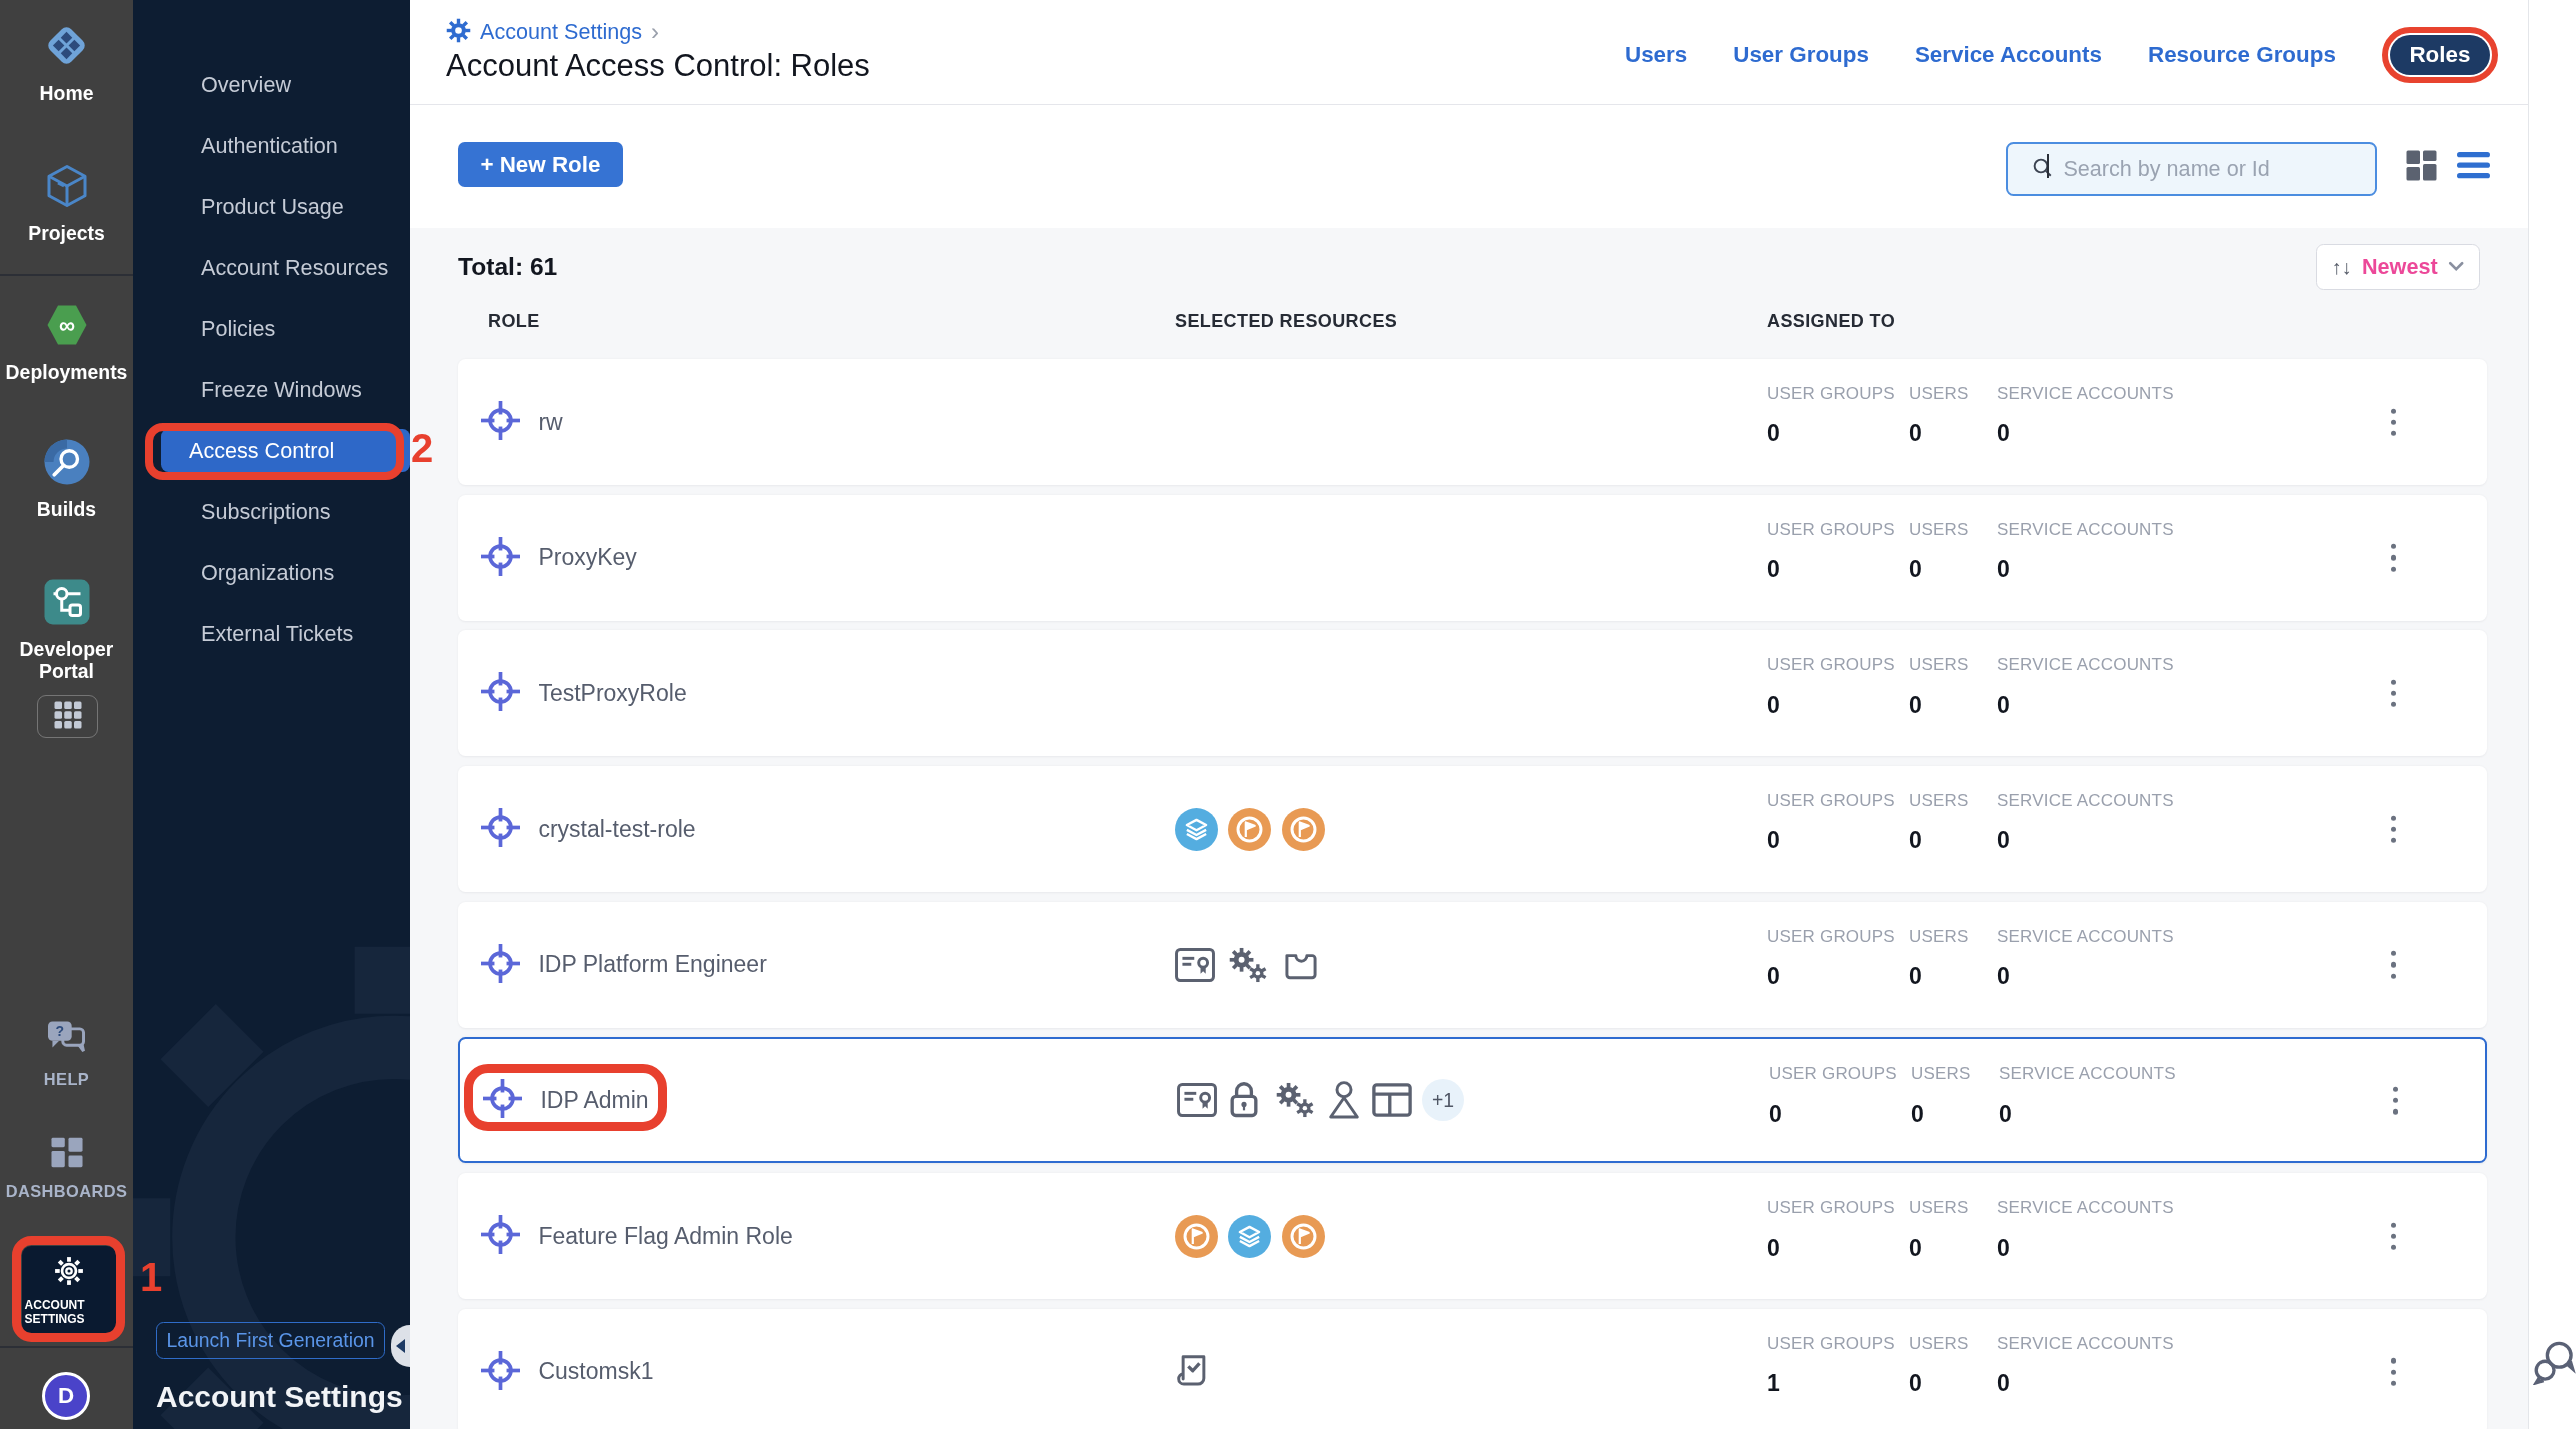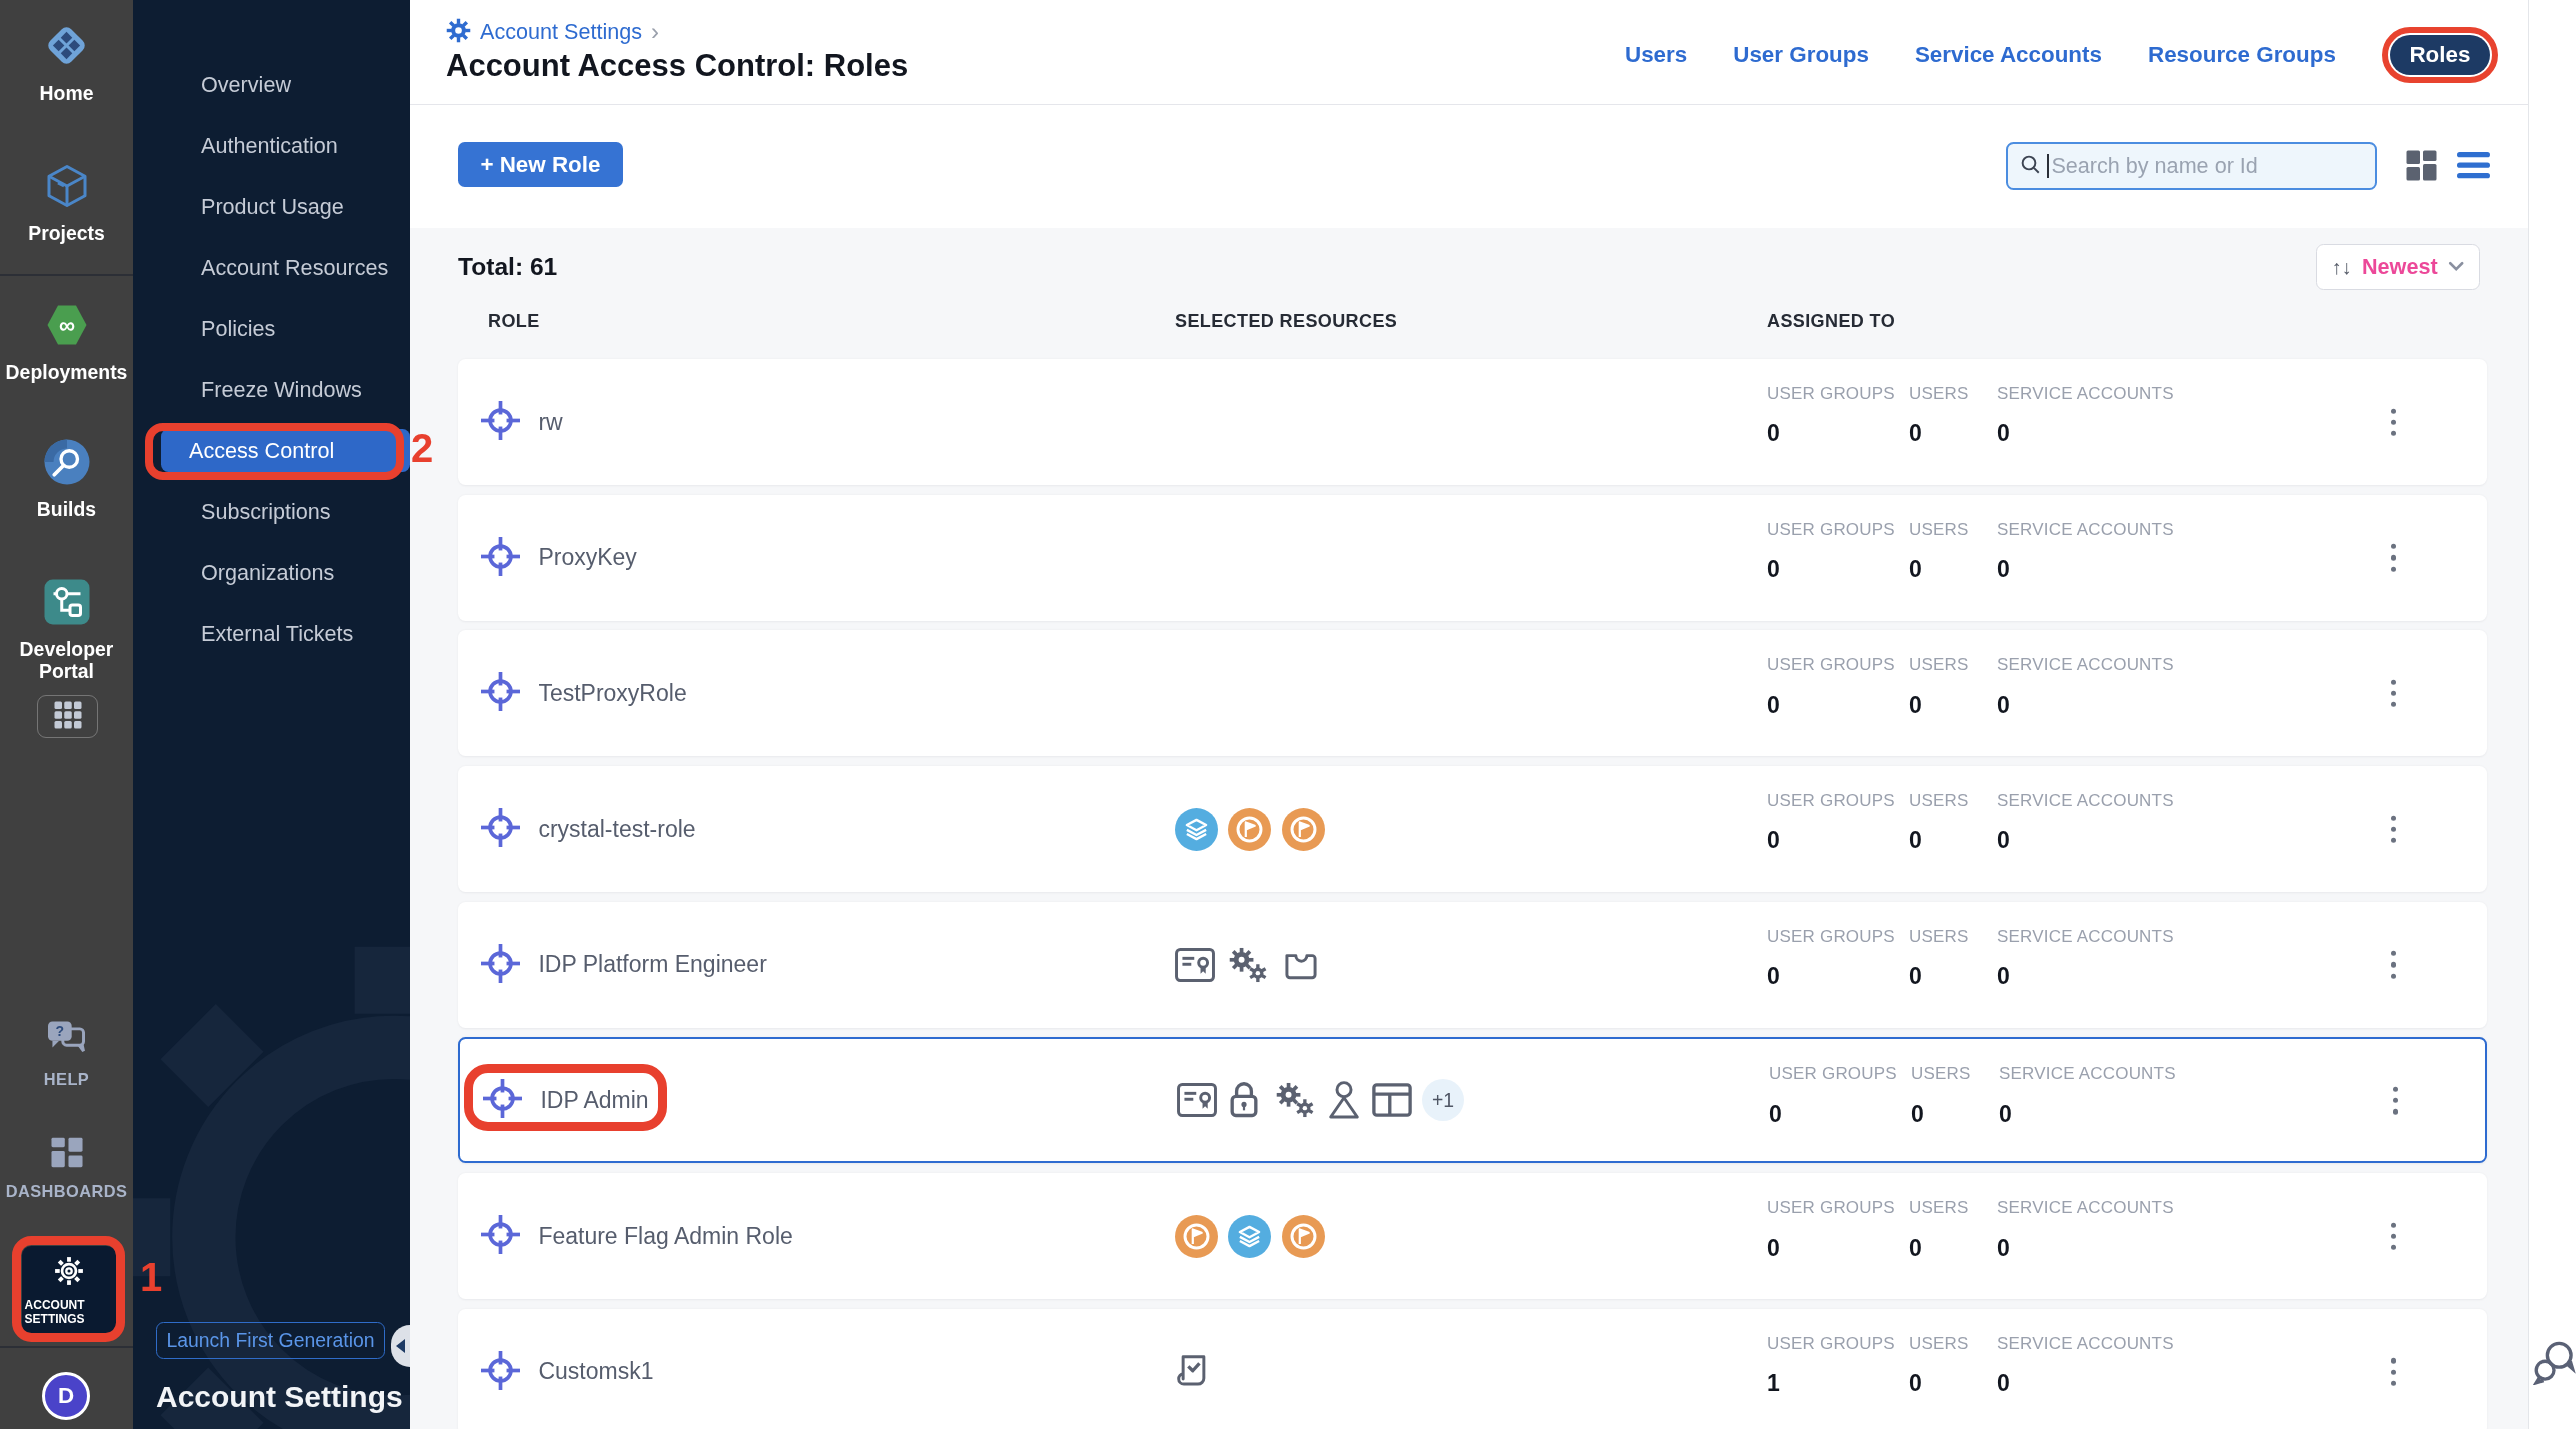--- a/index.html
+++ b/index.html
@@ -31,29 +31,29 @@
 
   
   #main { position:absolute; left:409px; top:0; width:2167px; height:1430px; background:#fff; }
   #light-section { position:absolute; left:0; top:228px; width:2119px; height:1202px; background:#f6f7f9; }
   #gutter-line { position:absolute; left:2119px; top:0; width:0.7px; height:1430px; background:#e4e6ea; }
   #header-divider { position:absolute; left:0; top:104px; width:2119px; height:0.7px; background:#e5e6eb; }
 
   #breadcrumb { position:absolute; left:37px; top:18px; display:flex; align-items:center; gap:9px; }
   #breadcrumb .bc-link { color:#2e6bd0; font-size:21.6px; cursor:pointer; }
   #breadcrumb .bc-sep { color:#9aa0ac; font-size:24px; }
-  #page-title { position:absolute; left:37px; top:48px; font-size:31px; font-weight:700; color:#12161f; }
+  #page-title { position:absolute; left:37px; top:48px; font-size:31px; font-weight:400; color:#12161f; }
 
   #top-nav { position:absolute; top:27px; right:78px; display:flex; align-items:center; gap:46px; }
   .nav-link { color:#2e6bd0; font-size:22.4px; font-weight:700; cursor:pointer; white-space:nowrap; }
   .roles-ring { border:6.7px solid #e8432f; border-radius:33px; padding:2.2px; display:inline-flex; }
   .roles-pill { background:#1d3a64; color:#fff; border-radius:22.4px; padding:6.7px 19.4px; font-size:22.4px; font-weight:700; cursor:pointer; }
 
   #new-role-btn { position:absolute; left:49px; top:142px; height:45px; padding:0 22.4px; background:#3673d3; border:none; border-radius:6.7px; color:#fff; font-size:22.4px; font-weight:700; font-family:"Liberation Sans",sans-serif; display:flex; align-items:center; cursor:pointer; }
-  #search-box { position:absolute; left:1597px; top:142px; width:371px; height:48px; border:2.2px solid #4b8de0; border-radius:7.5px; background:#eef6fc; display:flex; align-items:center; padding-left:12px; }
+  #search-box { position:absolute; left:1597px; top:142px; width:371px; height:54px; border:2.2px solid #4b8de0; border-radius:7.5px; background:#eef6fc; display:flex; align-items:center; padding-left:24px; }
   #search-box input { background:transparent; border:none; outline:none; font-size:21.6px; color:#202633; font-family:"Liberation Sans",sans-serif; width:298px; margin-left:10.4px; }
   #search-box input::placeholder { color:#9aa3b1; }
   #search-caret { position:absolute; left:39px; top:9.7px; width:1.5px; height:24px; background:#2a2f38; }
   #grid-view-btn { position:absolute; left:1996px; top:149px; cursor:pointer; }
   #list-view-btn { position:absolute; left:2048px; top:152px; cursor:pointer; }
 
   #total-label { position:absolute; left:49px; top:253px; font-size:24.6px; font-weight:700; color:#12161f; }
   #sort-box { position:absolute; left:1907px; top:244px; width:164px; height:46px; background:#fff; border:1.5px solid #d9dbe2; border-radius:7.5px; display:flex; align-items:center; justify-content:center; gap:10.4px; cursor:pointer; }
   #sort-box .ud { font-size:20px; color:#565c69; }
   #sort-box .sort-lbl { font-size:21.6px; font-weight:700; color:#ec4899; }

